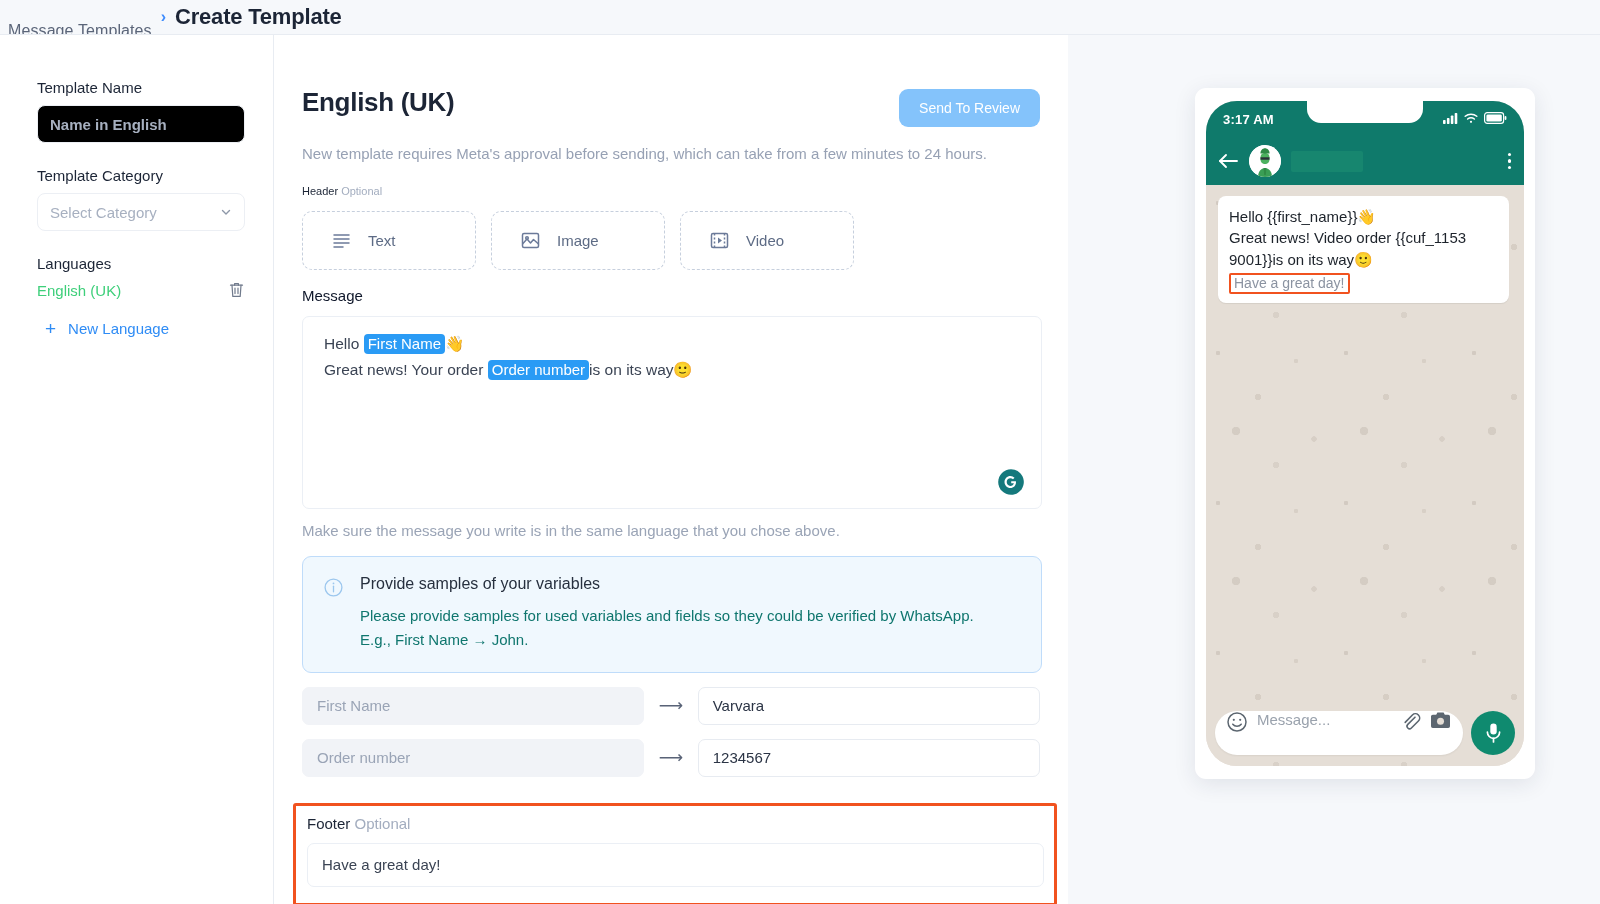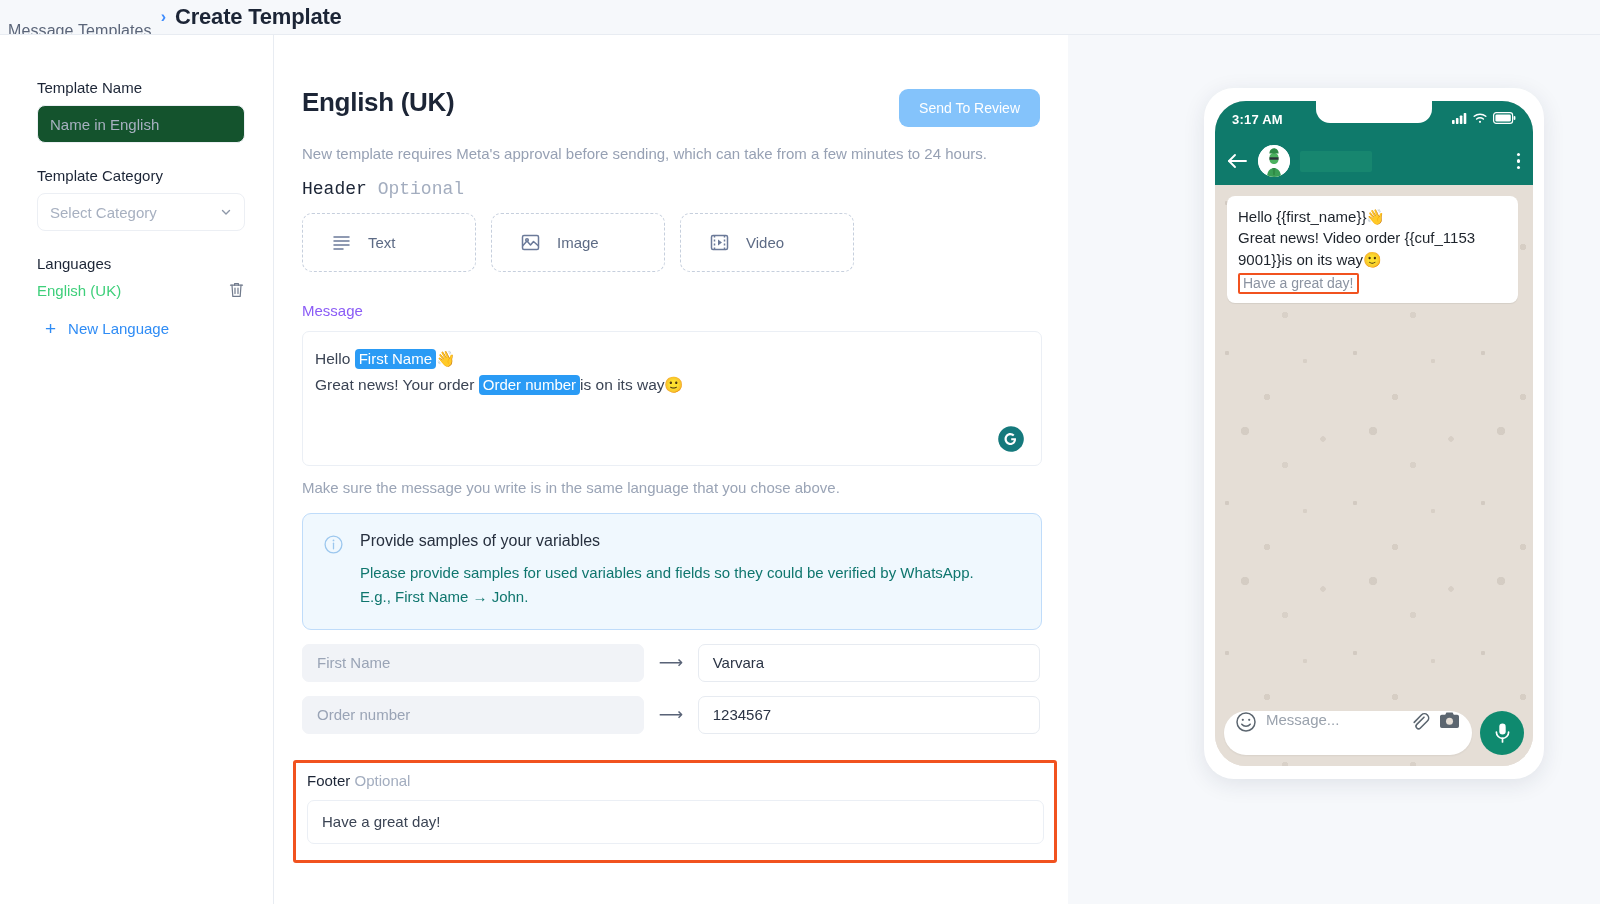--- a/index.html
+++ b/index.html
@@ -35,24 +35,24 @@
     border-top: 1px solid #e8ecf2;
     padding: 44px 37px 0 37px;
   }
   .field-label {
     font-size: 15px; color: #1c2536; font-weight: 400;
     margin-bottom: 9px;
   }
   .text-input {
     width: 208px; height: 38px;
     border: 1px solid #eceff4; border-radius: 8px;
-    background: #14532d;
+    background: #000000;
     display: flex; align-items: center;
     padding: 0 12px;
-    font-size: 15px; color: #a7b0c0;
+    font-size: 15px; color: #a7b0c0; font-weight: bold;
   }
   .gap-24 { height: 24px; }
   .select-input {
     width: 208px; height: 38px;
     border: 1px solid #eceff4; border-radius: 8px;
     background: #fff;
     display: flex; align-items: center; justify-content: space-between;
     padding: 0 12px;
     font-size: 15px; color: #a7b0c0;
     cursor: pointer;
@@ -87,41 +87,41 @@
     background: #84c3fb; color: #ffffff;
     border: none; border-radius: 9px;
     font-size: 14px; font-family: inherit;
     padding: 11px 20px; cursor: pointer;
     margin-top: 2px;
   }
   .subnote {
     margin-top: 16px; font-size: 15px; line-height: 1.45;
     color: #97a1b4; max-width: 730px;
   }
-  .sec-label { margin-top: 14px; font-size: 18px; color: #1c2536; font-family: Liberation Mono, monospace; }
+  .sec-label { margin-top: 20px; font-size: 11px; color: #1c2536; }
   .sec-label .opt { color: #a3adbf; }
 
   .media-row { display: flex; gap: 15px; margin-top: 14px; }
   .media-btn {
     width: 174px; height: 59px;
     border: 1px dashed #c6cfdd; border-radius: 10px;
     display: flex; align-items: center; gap: 16px;
     padding-left: 28px;
     cursor: pointer; background: #fff;
   }
   .media-ic { width: 21px; height: 21px; color: #6b7a99; flex: none; }
   .media-txt { font-size: 15px; color: #5d6b85; }
 
-  .msg-label { margin-top: 30px; font-size: 15px; color: #8b5cf6; }
+  .msg-label { margin-top: 17px; font-size: 15px; color: #0f172a; }
   .msg-box {
     margin-top: 12px;
-    height: 135px; width: 740px;
+    height: 193px; width: 740px;
     border: 1px solid #ebeff5; border-radius: 7px;
     background: #fff; position: relative;
-    padding: 14px 12px;
+    padding: 14px 21px;
     cursor: text;
   }
   .msg-line { font-size: 15.5px; color: #3b4454; line-height: 1.65; white-space: nowrap; }
   .chip {
     background: #2a9bf5; color: #fff;
     border-radius: 4px; padding: 1px 4px 2px 4px;
     font-size: 15px;
   }
   .gram {
     position: absolute; right: 16px; bottom: 12px;
@@ -170,24 +170,24 @@
     font-size: 15px; color: #3b4454;
   }
 
   
   .preview {
     flex: 1; background: #f6f8fb;
     border-top: 1px solid #e8ecf2;
     position: relative;
   }
   .phone {
-    position: absolute; left: 136px; top: 53px;
+    position: absolute; left: 127px; top: 53px;
     width: 340px; height: 691px;
     background: #ffffff;
-    border-radius: 30px;
+    border-radius: 11px;
     box-shadow: 0 5px 22px rgba(30,44,70,.10);
     padding: 13px 11px 13px 11px;
   }
   .screen {
     width: 318px; height: 665px;
     border-radius: 31px; overflow: hidden;
     position: relative; background: #e5ded6;
     display: flex; flex-direction: column;
   }
   .status {

